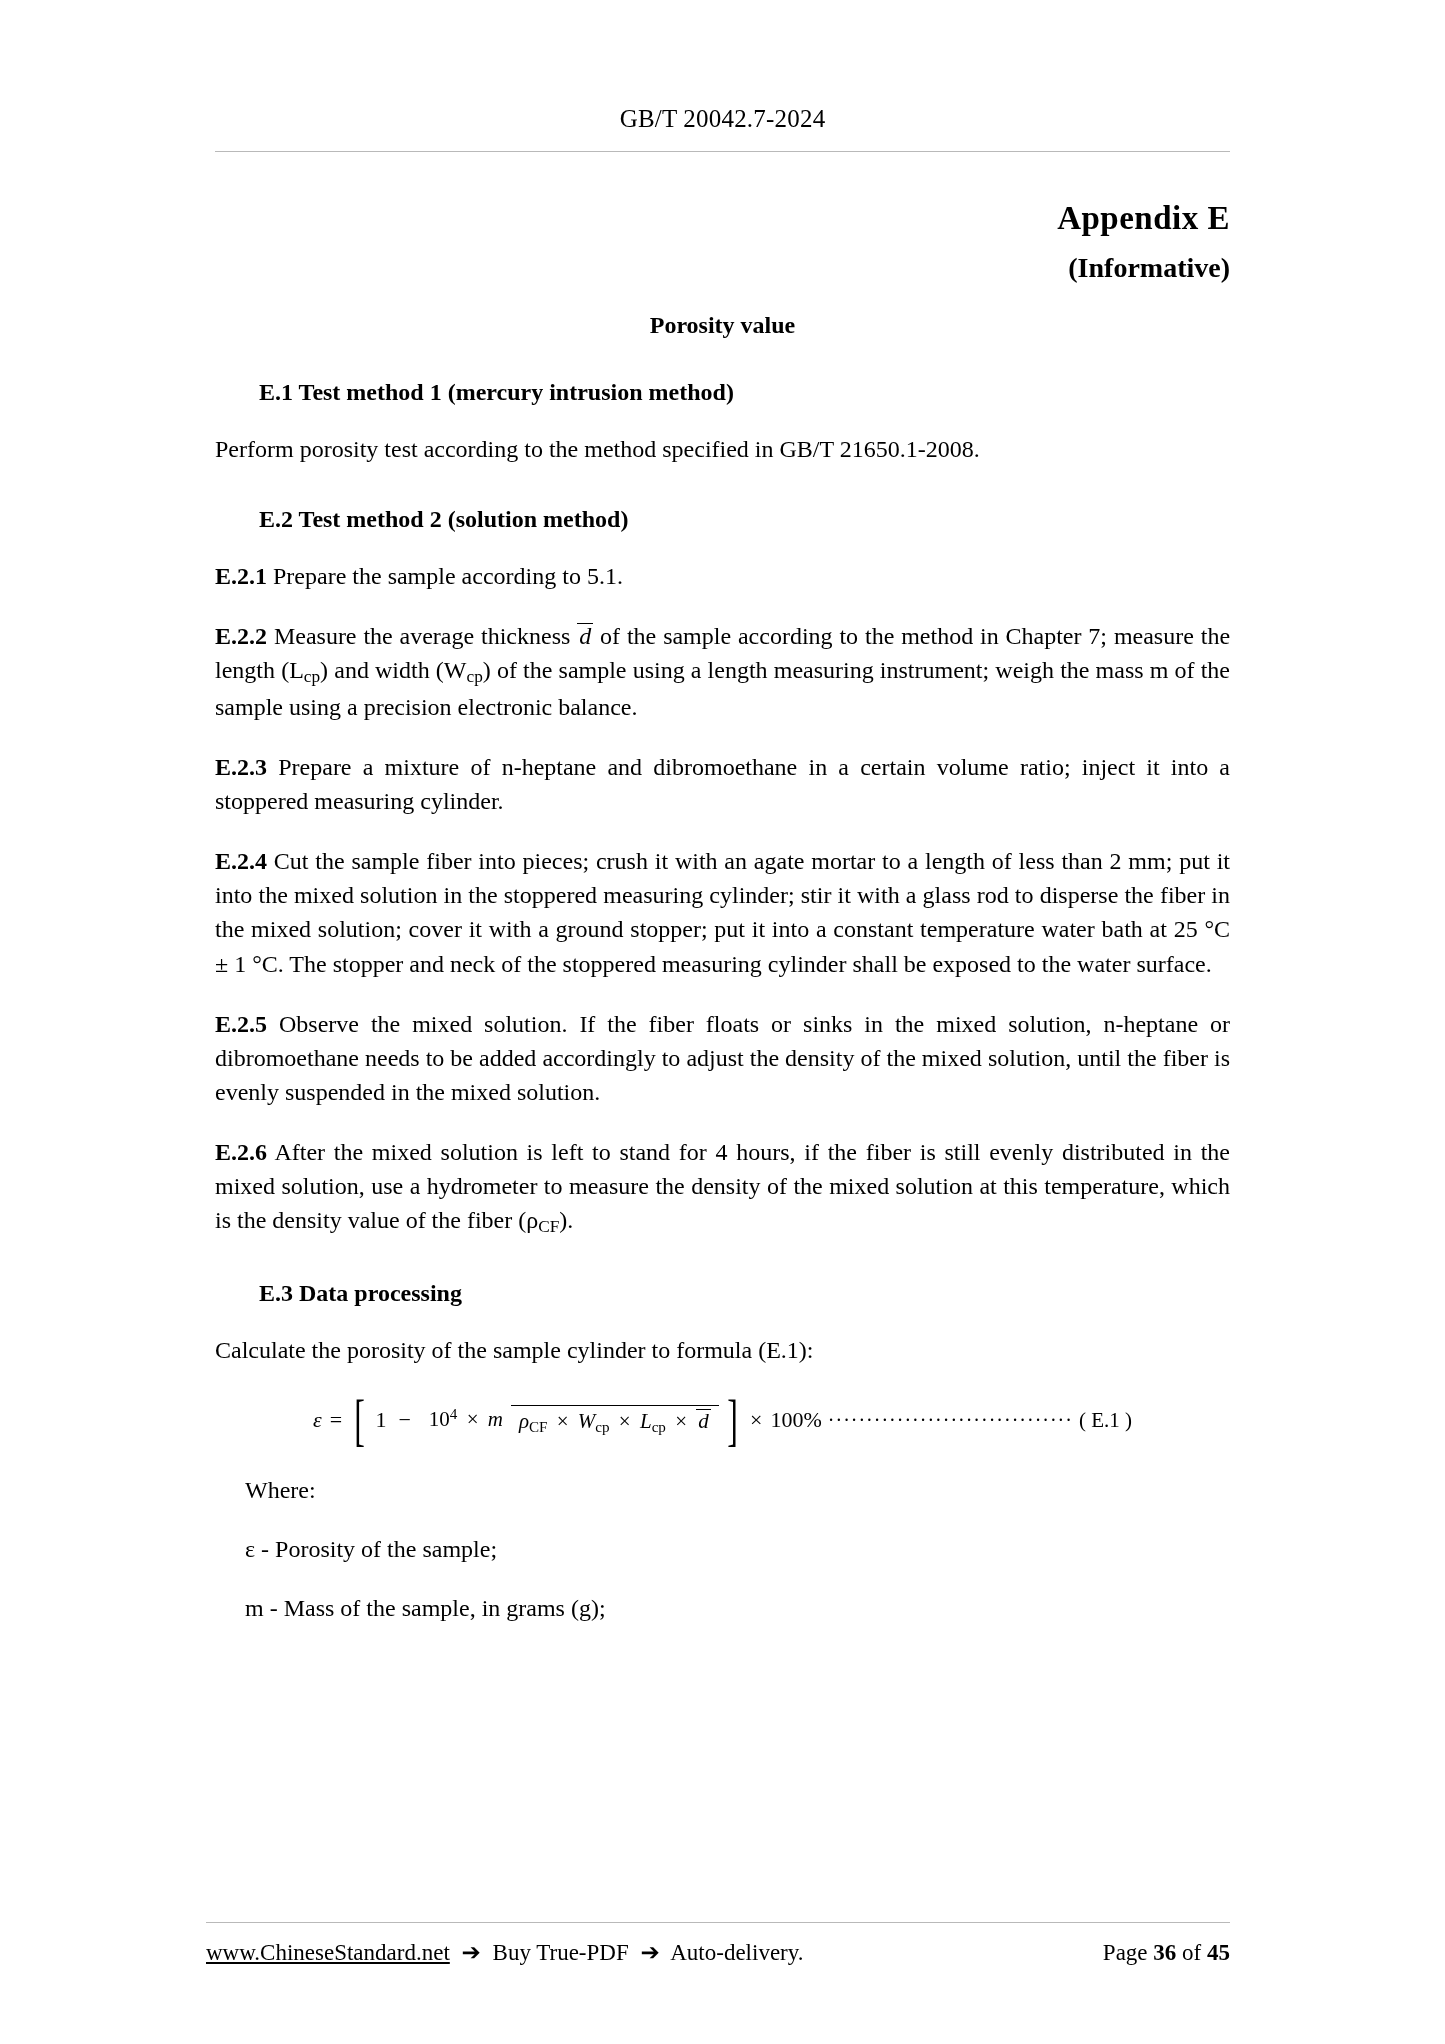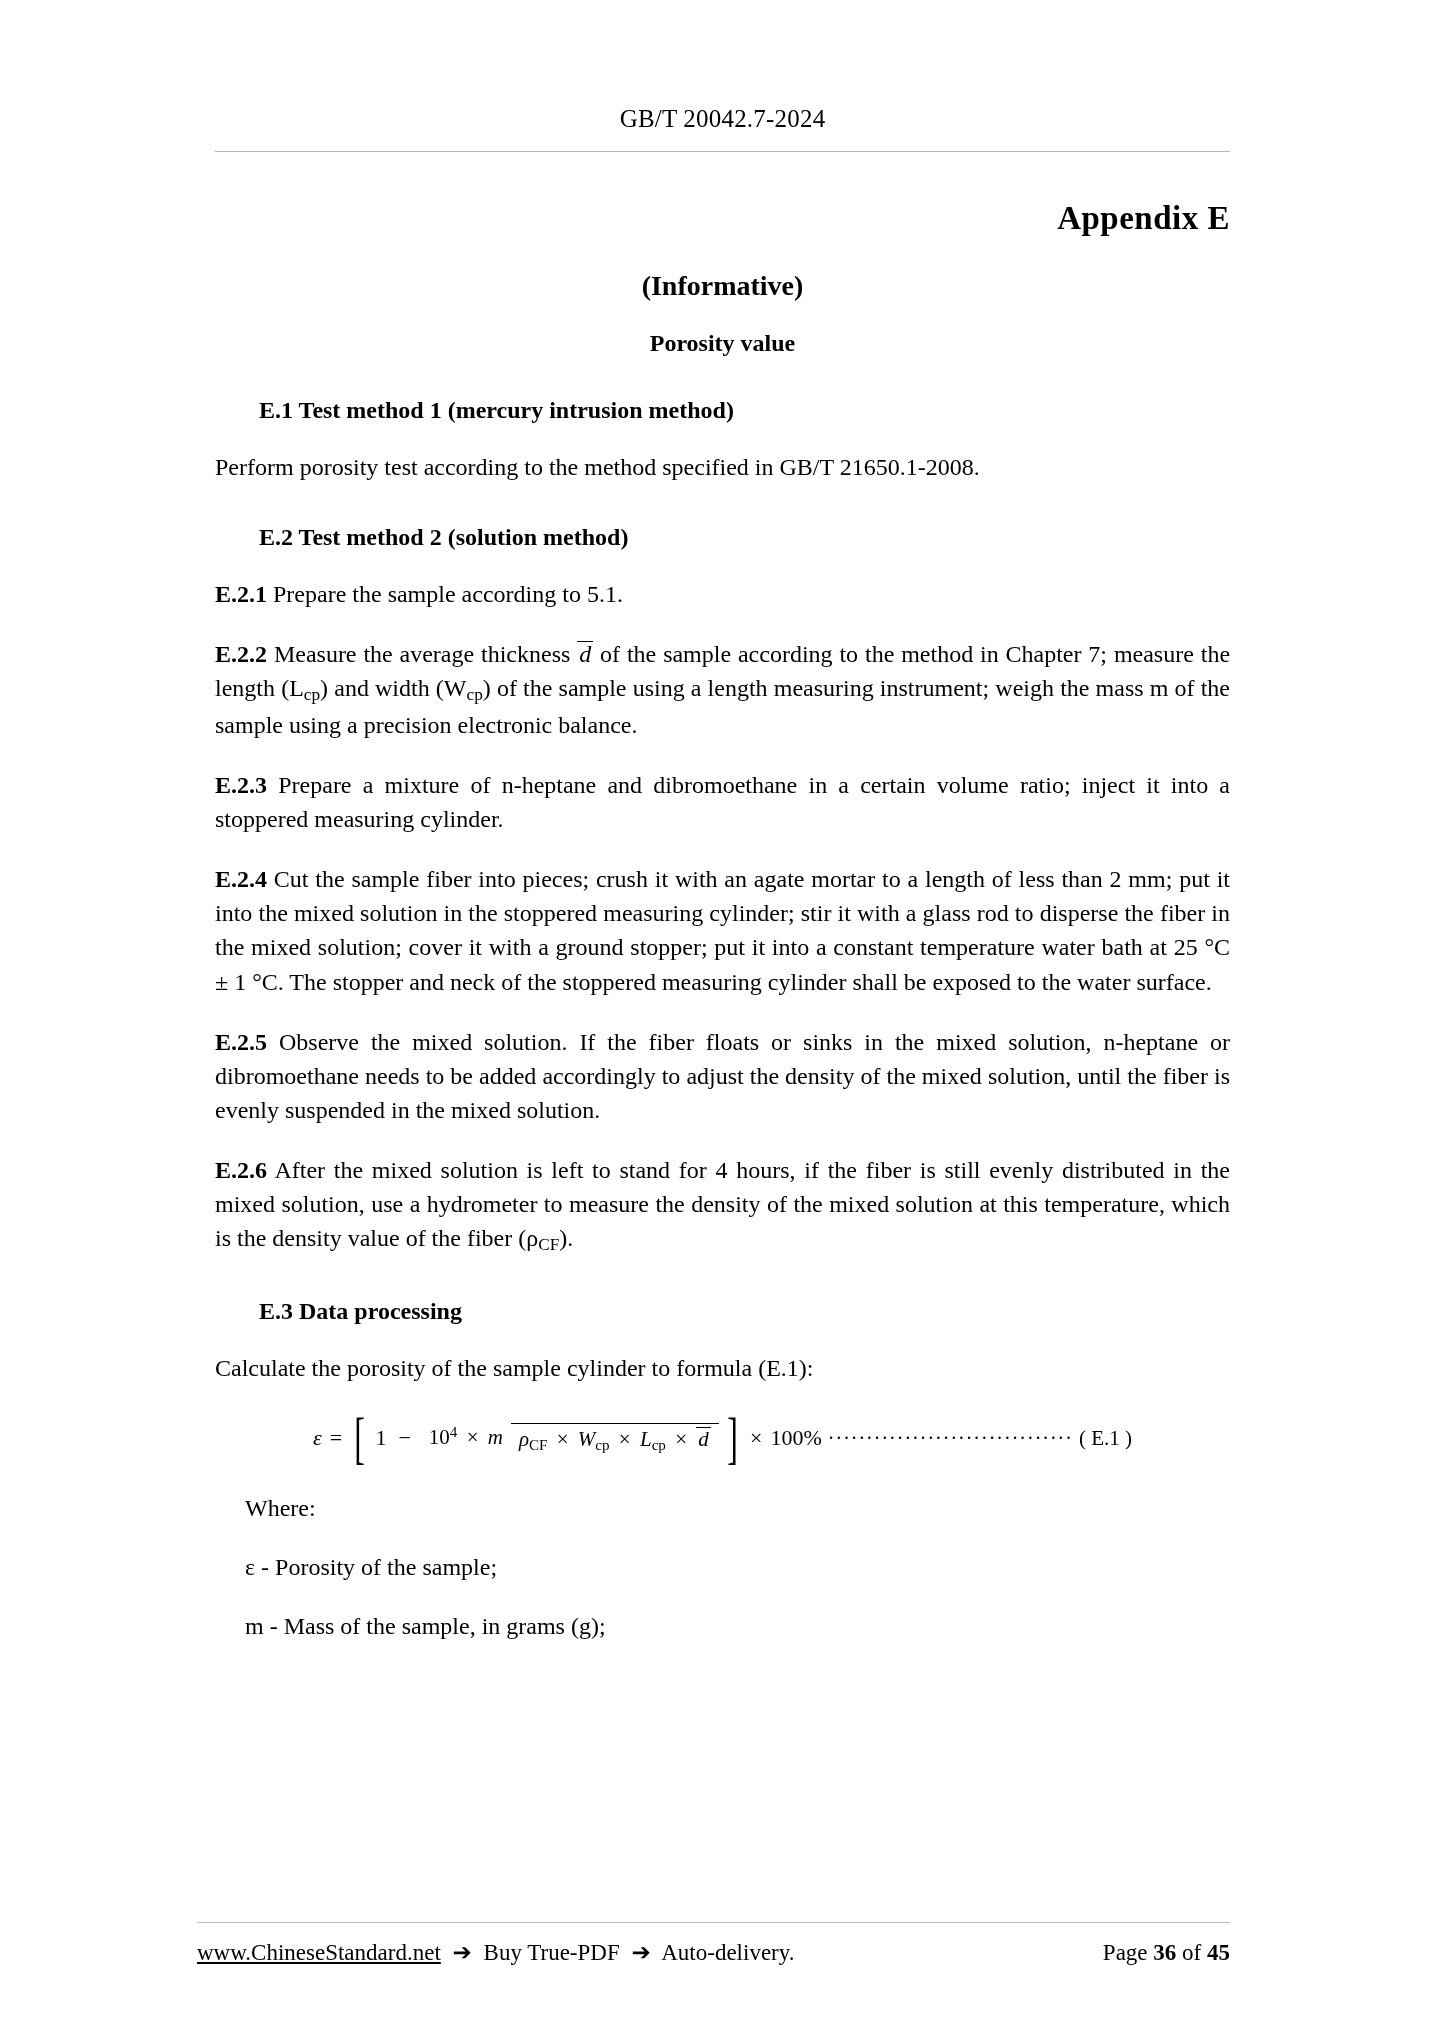--- a/index.html
+++ b/index.html
@@ -33,24 +33,24 @@
     margin: 18px 0 0 0;
   }
   .title-main {
     text-align: right;
     font-size: 33px;
     font-weight: bold;
     margin-top: 48px;
     letter-spacing: 0.5px;
   }
   .title-sub {
-    text-align: center;
+    text-align: right;
     font-size: 28px;
     font-weight: bold;
-    margin-top: 33px;
+    margin-top: 15px;
   }
   .title-third {
     text-align: center;
     font-size: 24px;
     font-weight: bold;
     margin-top: 28px;
   }
   .sec-head {
     font-size: 24px;
     font-weight: bold;
@@ -142,21 +142,21 @@
     margin-top: 34px;
     padding-left: 30px;
   }
   .deflist p {
     font-size: 24px;
     margin: 32px 0 0 0;
     padding-left: 30px;
   }
   .footer {
     position: absolute;
-    left: 197px;
+    left: 206px;
     right: 215px;
     bottom: 78px;
   }
   .footer-rule {
     border: none;
     border-top: 1px solid #b9b9b9;
     margin: 0 0 16px 0;
   }
   .footer-row {
     display: flex;

